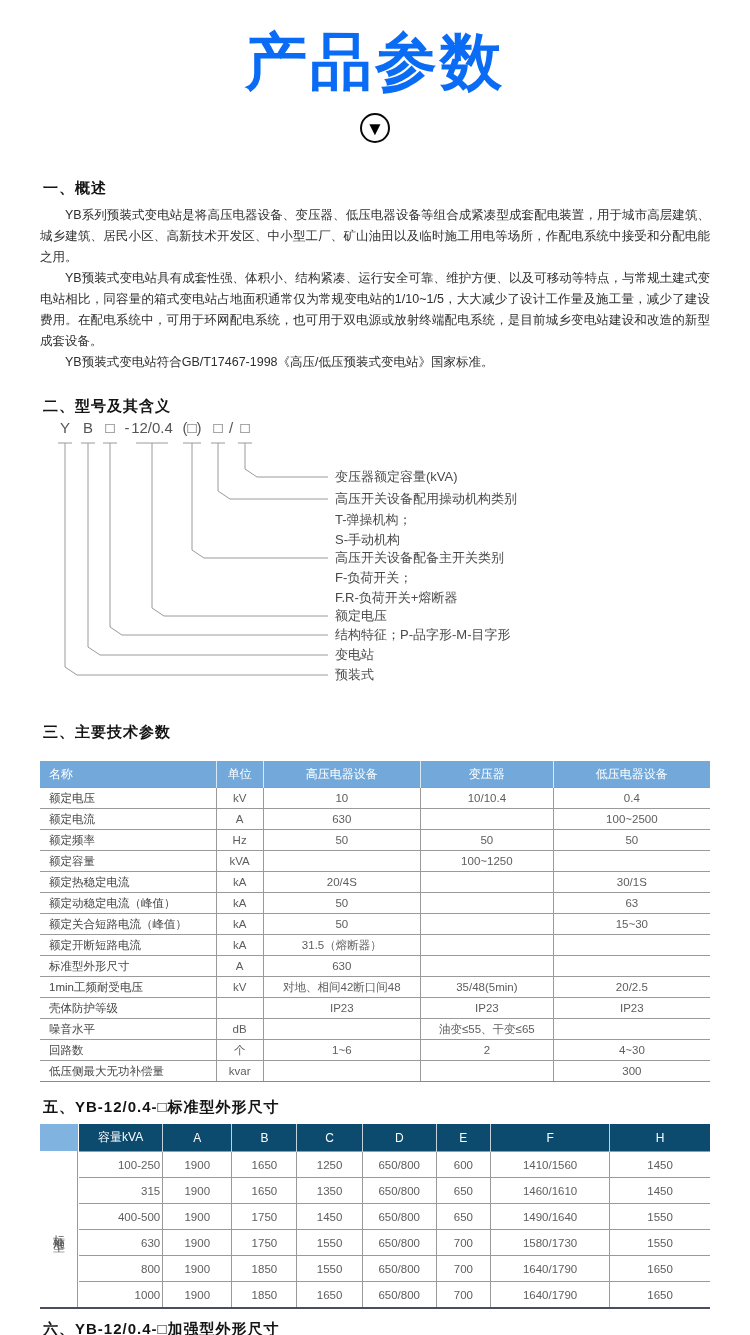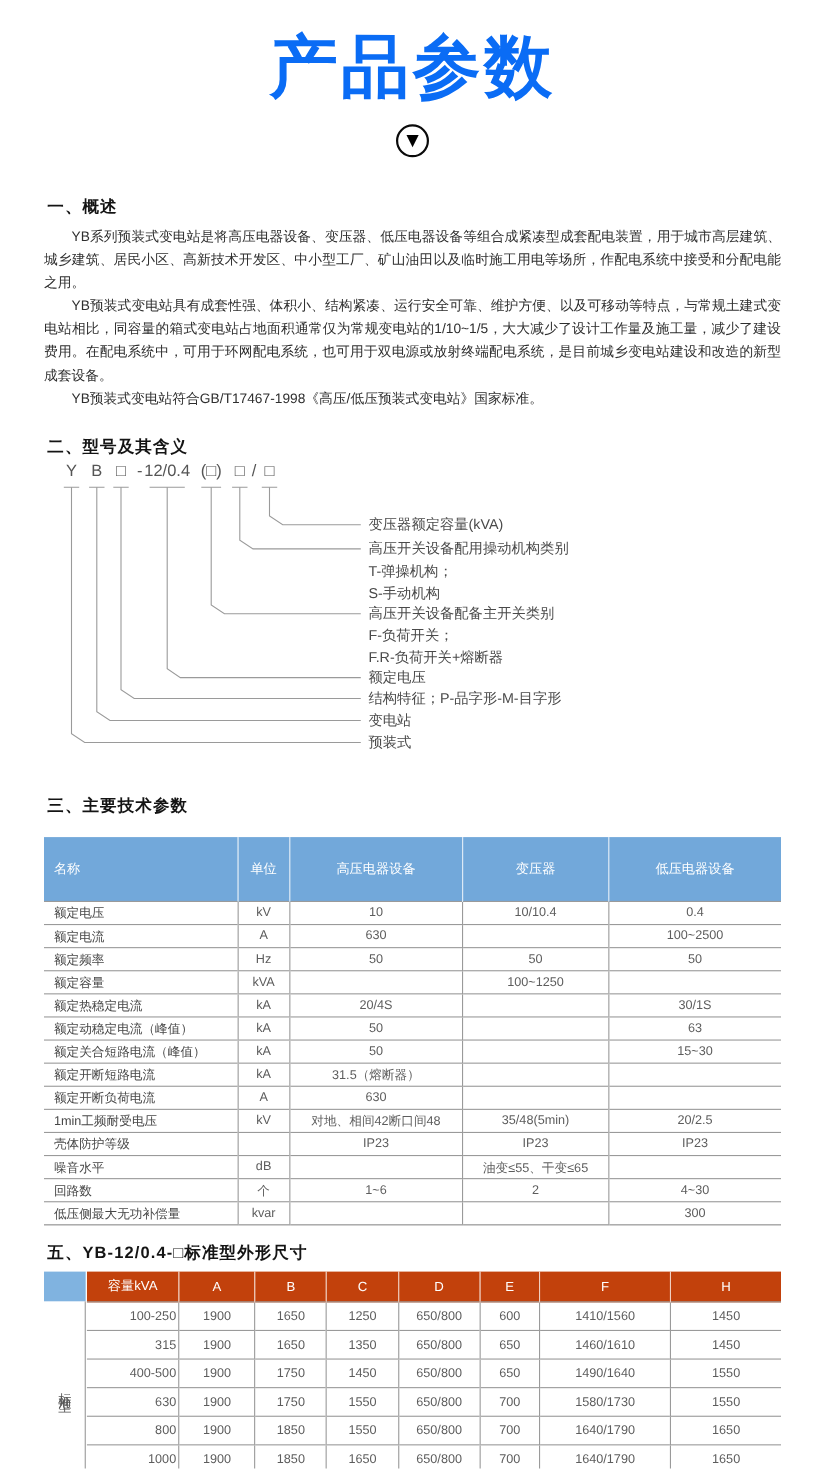--- a/index.html
+++ b/index.html
@@ -32,38 +32,38 @@
   .model-svg{display:block;margin:3px 0 0 -7px;}
   .model-svg text{fill:#4a4a4a;font-family:"Liberation Sans","DejaVu Sans",sans-serif;}
   .model-svg .code{font-size:15px;fill:#555;}
   .model-svg .lbl{font-size:13px;}
   .model-svg path{stroke:#9a9a9a;stroke-width:1;fill:none;}
 
   
   table{border-collapse:collapse;width:100%;table-layout:fixed;}
   .tech-table{margin-top:19px;}
   .tech-table th{background:#72a8da;color:#fff;font-weight:normal;font-size:12px;
-                 height:26px;padding:16px 4px;border-left:1px solid rgba(255,255,255,.75);}
+                 height:26px;padding:0 4px;border-left:1px solid rgba(255,255,255,.75);}
   .tech-table th:first-child{text-align:left;padding-left:9px;border-left:none;}
   .tech-table td{font-size:11.5px;color:#5d5d5d;text-align:center;height:18px;
                  padding:1px 4px;border-top:1px solid #9a9a9a;border-left:1px solid #9a9a9a;
                  overflow:hidden;white-space:nowrap;}
   .tech-table td:first-child{text-align:left;padding-left:9px;border-left:none;color:#474747;}
   .tech-table tr:last-child td{border-bottom:1px solid #8a8a8a;}
 
   
   .dimwrap{display:flex;margin-top:7px;border-bottom:2px solid #4a4f5e;}
   .groupcol{width:38px;display:flex;flex-direction:column;box-sizing:border-box;}
   .groupcol .stub{height:27px;background:#80b3e0;}
   .groupcol .glabel{flex:1;display:flex;align-items:center;justify-content:center;
                     border-right:1px solid #9a9a9a;}
   .groupcol .glabel span{writing-mode:vertical-lr;text-orientation:upright;
                          font-size:12px;color:#555;letter-spacing:3px;}
   .dimwrap table{flex:1;width:auto;}
-  .dim-table th{background:#c2410c;color:#fff;font-weight:normal;font-size:12px;
+  .dim-table th{background:#0c4a6e;color:#fff;font-weight:normal;font-size:12px;
                 height:27px;padding:0 2px;border-left:1px solid rgba(255,255,255,.75);text-align:center;}
   .dim-table td{font-size:11.5px;color:#5d5d5d;text-align:center;height:23px;
                 padding:1px 2px;border-top:1px solid #9a9a9a;border-left:1px solid #9a9a9a;
                 white-space:nowrap;overflow:hidden;}
   .dim-table td:first-child{border-left:none;text-align:right;}
 </style>
 </head>
 <body>
 
 <div class="content">
@@ -208,21 +208,21 @@
 
         <tr>
           <td>额定开断短路电流</td>
           <td>kA</td>
           <td>31.5（熔断器）</td>
           <td></td>
           <td></td>
         </tr>
 
         <tr>
-          <td>额定开断负荷电流</td>
+          <td>标准型外形尺寸</td>
           <td>A</td>
           <td>630</td>
           <td></td>
           <td></td>
         </tr>
 
         <tr>
           <td>1min工频耐受电压</td>
           <td>kV</td>
           <td>对地、相间42断口间48</td>

